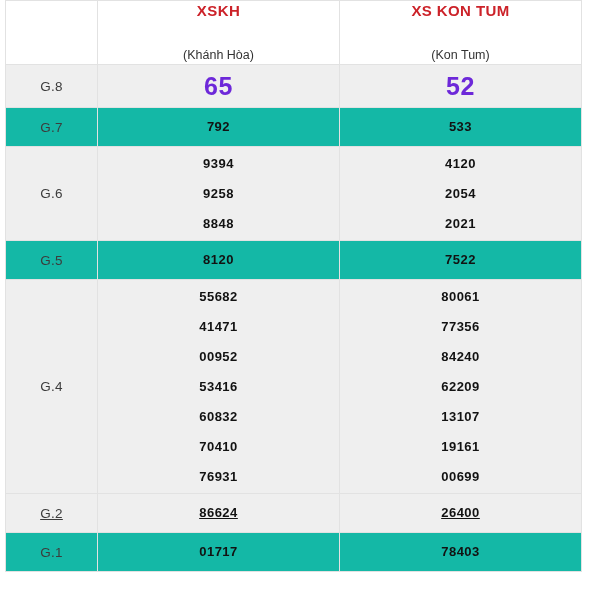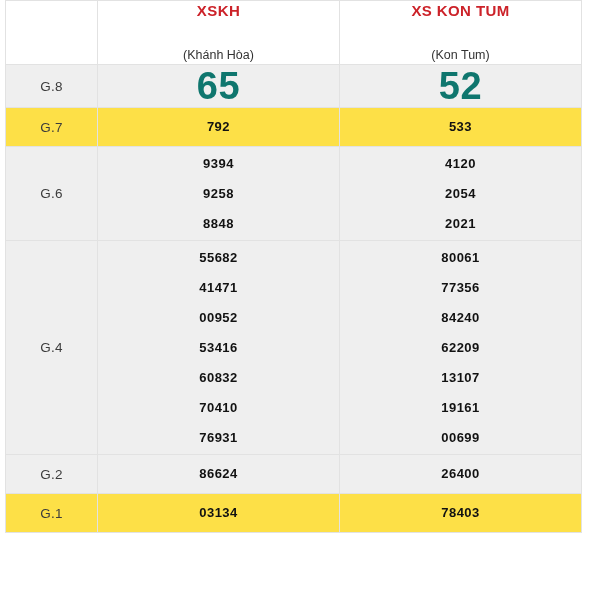--- a/index.html
+++ b/index.html
@@ -59,53 +59,53 @@
     color: #333333;
     font-weight: normal;
     font-size: 12.5px;
     line-height: 17px;
     margin-top: 27px;
   }
   .header-blank { background: #ffffff; }
 
   
   tbody tr.shaded > td { background: #efefef; }
-  tbody tr.plain  > td { background: #fde047; }
+  tbody tr.plain  > td { background: #14b8a6; }
 
   td.prize-label {
     color: #3c3c3c;
     font-size: 13.5px;
     font-weight: normal;
     letter-spacing: 0.3px;
     margin-left: 36px;
   }
 
   td.numbers {
     color: #121212;
     font-weight: bold;
     font-size: 13px;
     line-height: 30px;
     letter-spacing: 0.5px;
   }
   td.numbers .num { display: block; }
 
   
   tr.row-g8 td.numbers {
-    font-size: 38px;
+    font-size: 25px;
     line-height: 40px;
-    color: #0f766e;
+    color: #6d28d9;
   }
 
   tr.row-g8 td { height: 42px; }
   tr.row-g7 td { height: 38px; }
   tr.row-g6 td { height: 93px; }
   tr.row-g5 td { height: 38px; }
   tr.row-g4 td { height: 213px; }
   tr.row-g3 td { height: 62px; }
-  tr.row-g2 td { height: 38px; }
+  tr.row-g2 td { height: 38px; text-decoration: underline; }
   tr.row-g1 td { height: 38px; }
 </style>
 </head>
 <body>
 
 <div id="lottery-wrap">
 
   <table class="result-table">
     <colgroup>
       <col class="col-prize">
@@ -158,20 +158,29 @@
             <span class="num">9258</span>
             <span class="num">8848</span>
           </td>
         <td class="numbers">
             <span class="num">4120</span>
             <span class="num">2054</span>
             <span class="num">2021</span>
           </td>
       </tr>
 
+      <tr class="plain row-g5">
+        <td class="prize-label">G.5</td>
+        <td class="numbers">
+            <span class="num">8120</span>
+          </td>
+        <td class="numbers">
+            <span class="num">7522</span>
+          </td>
+      </tr>
 
       <tr class="shaded row-g4">
         <td class="prize-label">G.4</td>
         <td class="numbers">
             <span class="num">55682</span>
             <span class="num">41471</span>
             <span class="num">00952</span>
             <span class="num">53416</span>
             <span class="num">60832</span>
             <span class="num">70410</span>
@@ -195,21 +204,21 @@
             <span class="num">86624</span>
           </td>
         <td class="numbers">
             <span class="num">26400</span>
           </td>
       </tr>
 
       <tr class="plain row-g1">
         <td class="prize-label">G.1</td>
         <td class="numbers">
-            <span class="num">03134</span>
+            <span class="num">01717</span>
           </td>
         <td class="numbers">
             <span class="num">78403</span>
           </td>
       </tr>
 
     </tbody>
   </table>
 </div>
 

